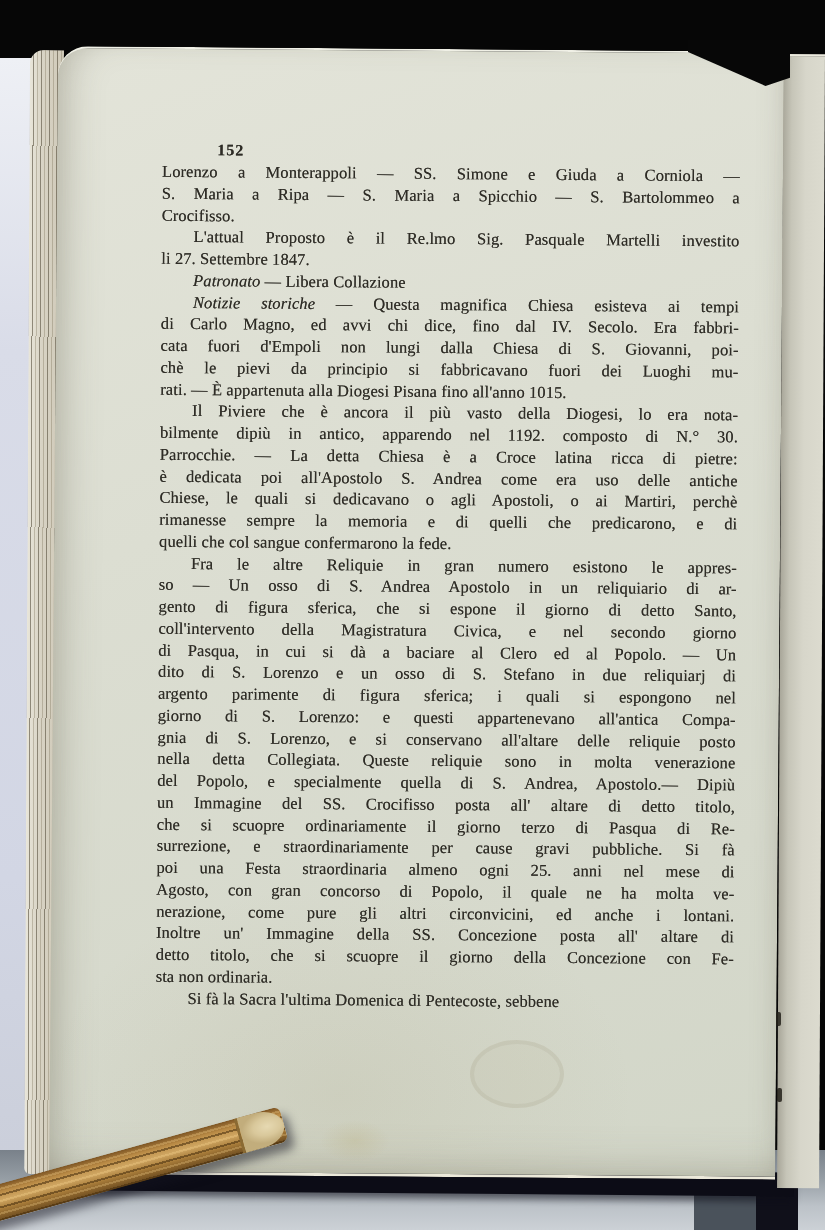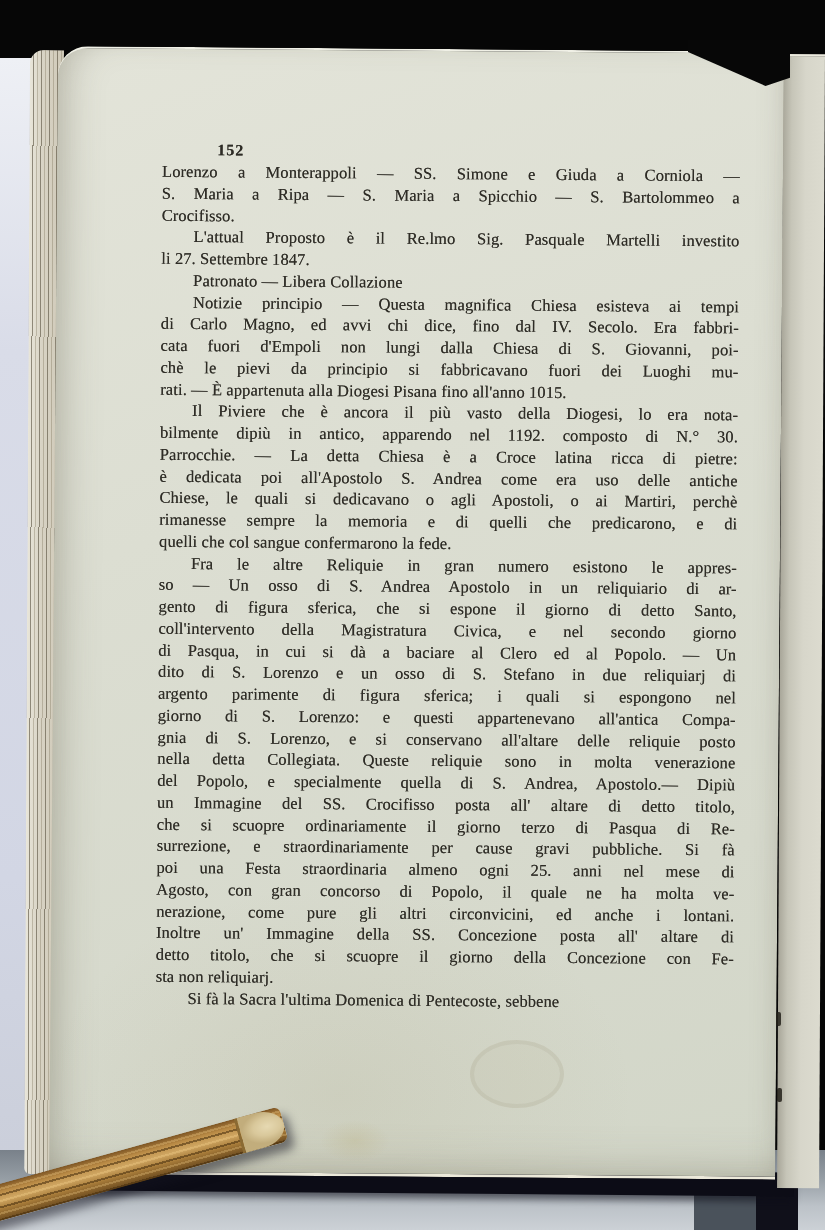--- a/index.html
+++ b/index.html
@@ -134,21 +134,21 @@
     -moz-text-align-last:justify;
     text-align-last:justify;
     white-space:normal;
   }
   .line.end{
     text-align-last:left;
     -moz-text-align-last:left;
     text-align:left;
   }
   .line.in{padding-left:32px;}
-  .it{}
+  .it{font-style:italic;}
 </style>
 </head>
 <body>
 
 <div class="left-strip"></div>
 <div class="desk"></div>
 <div class="desk-shade-mid"></div>
 <div class="desk-shade-dark"></div>
 <div class="shadow-band"></div>
 <div class="edge-stack"></div>
@@ -158,21 +158,21 @@
 <div class="page">
   <div class="text-block">
     <div class="page-number">152</div>
 
   <div class="line"><span>Lorenzo a Monterappoli — SS. Simone e Giuda a Corniola —</span></div>
       <div class="line"><span>S. Maria a Ripa — S. Maria a Spicchio — S. Bartolommeo a</span></div>
       <div class="line end"><span>Crocifisso.</span></div>
       <div class="line in"><span>L'attual Proposto è il Re.lmo Sig. Pasquale Martelli investito</span></div>
       <div class="line end"><span>li 27. Settembre 1847.</span></div>
       <div class="line in end"><span class="it">Patronato</span><span> — Libera Collazione</span></div>
-      <div class="line in"><span class="it">Notizie principio</span><span> — Questa magnifica Chiesa esisteva ai tempi</span></div>
+      <div class="line in"><span class="it">Notizie storiche</span><span> — Questa magnifica Chiesa esisteva ai tempi</span></div>
       <div class="line"><span>di Carlo Magno, ed avvi chi dice, fino dal IV. Secolo. Era fabbri-</span></div>
       <div class="line"><span>cata fuori d'Empoli non lungi dalla Chiesa di S. Giovanni, poi-</span></div>
       <div class="line"><span>chè le pievi da principio si fabbricavano fuori dei Luoghi mu-</span></div>
       <div class="line end"><span>rati. — È appartenuta alla Diogesi Pisana fino all'anno 1015.</span></div>
       <div class="line in"><span>Il Piviere che è ancora il più vasto della Diogesi, lo era nota-</span></div>
       <div class="line"><span>bilmente dipiù in antico, apparendo nel 1192. composto di N.° 30.</span></div>
       <div class="line"><span>Parrocchie. — La detta Chiesa è a Croce latina ricca di pietre:</span></div>
       <div class="line"><span>è dedicata poi all'Apostolo S. Andrea come era uso delle antiche</span></div>
       <div class="line"><span>Chiese, le quali si dedicavano o agli Apostoli, o ai Martiri, perchè</span></div>
       <div class="line"><span>rimanesse sempre la memoria e di quelli che predicarono, e di</span></div>
@@ -189,21 +189,21 @@
       <div class="line"><span>nella detta Collegiata. Queste reliquie sono in molta venerazione</span></div>
       <div class="line"><span>del Popolo, e specialmente quella di S. Andrea, Apostolo.— Dipiù</span></div>
       <div class="line"><span>un Immagine del SS. Crocifisso posta all' altare di detto titolo,</span></div>
       <div class="line"><span>che si scuopre ordinariamente il giorno terzo di Pasqua di Re-</span></div>
       <div class="line"><span>surrezione, e straordinariamente per cause gravi pubbliche. Si fà</span></div>
       <div class="line"><span>poi una Festa straordinaria almeno ogni 25. anni nel mese di</span></div>
       <div class="line"><span>Agosto, con gran concorso di Popolo, il quale ne ha molta ve-</span></div>
       <div class="line"><span>nerazione, come pure gli altri circonvicini, ed anche i lontani.</span></div>
       <div class="line"><span>Inoltre un' Immagine della SS. Concezione posta all' altare di</span></div>
       <div class="line"><span>detto titolo, che si scuopre il giorno della Concezione con Fe-</span></div>
-      <div class="line end"><span>sta non reliquiarj.</span></div>
+      <div class="line end"><span>sta non ordinaria.</span></div>
       <div class="line in end"><span>Si fà la Sacra l'ultima Domenica di Pentecoste, sebbene</span></div>
     </div>
 </div>
 
 <div class="gutter-notch"></div>
 <div class="stitch s1"></div>
 <div class="stitch s2"></div>
 <div class="stain a"></div>
 <div class="stain b"></div>
 

